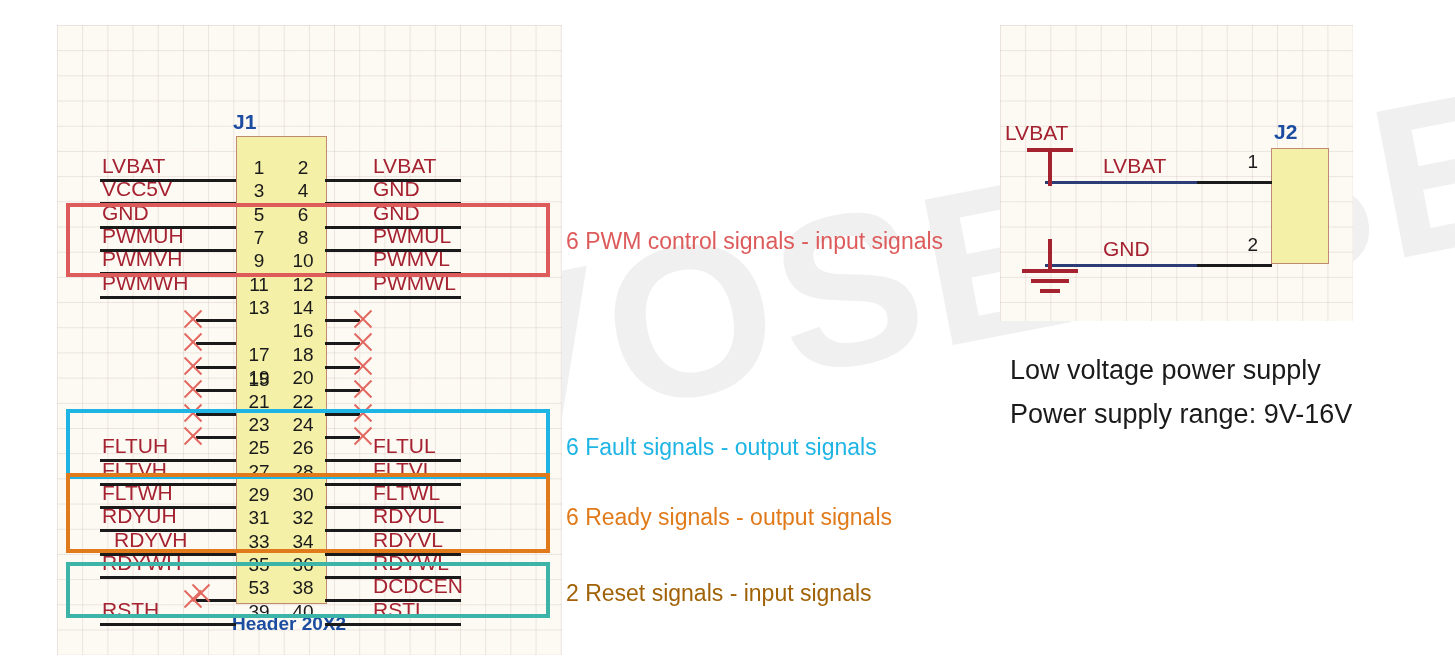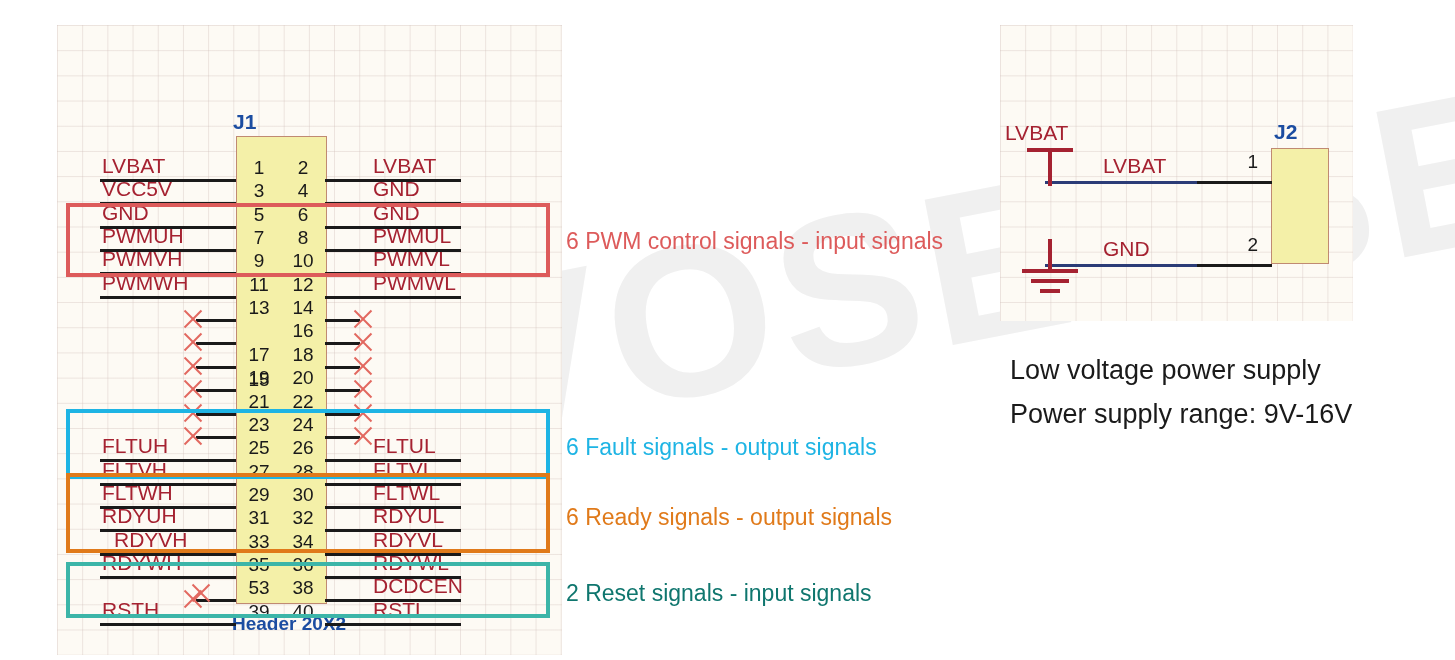--- a/index.html
+++ b/index.html
@@ -250,21 +250,21 @@
       </div>
 
     <div id="group-layer">
         <div class="group-box" style="left: 66px; top: 203px; width: 476px; height: 66px; border: 4px solid rgb(221, 91, 91);"></div>
         <div class="annot" style="left: 566px; top: 228px; color: rgb(221, 91, 91);">6 PWM control signals - input signals</div>
         <div class="group-box" style="left: 66px; top: 409px; width: 476px; height: 62px; border: 4px solid rgb(30, 180, 228);"></div>
         <div class="annot" style="left: 566px; top: 434px; color: rgb(30, 180, 228);">6 Fault signals - output signals</div>
         <div class="group-box" style="left: 66px; top: 473px; width: 476px; height: 72px; border: 4px solid rgb(224, 122, 26);"></div>
         <div class="annot" style="left: 566px; top: 504px; color: rgb(224, 122, 26);">6 Ready signals - output signals</div>
         <div class="group-box" style="left: 66px; top: 562px; width: 476px; height: 48px; border: 4px solid rgb(60, 181, 168);"></div>
-        <div class="annot" style="left: 566px; top: 580px; color: #0f766e;">2 Reset signals - input signals</div>
+        <div class="annot" style="left: 566px; top: 580px; color: #a16207;">2 Reset signals - input signals</div>
       </div>
 
     <div class="ref-des" id="j2-ref">J2</div>
     <div class="conn-body" id="j2-body"></div>
     <div id="power-pins">
         <div class="pin-num j2" style="top: 151px;">1</div>
         <div class="wire" style="left: 1196px; top: 181px; width: 76px;"></div>
         <div class="wire blue" style="left: 1045px; top: 181px; width: 152px;"></div>
         <div class="net-label" style="left: 1103px; top: 154px;">LVBAT</div>
         <div class="pin-num j2" style="top: 234px;">2</div>

